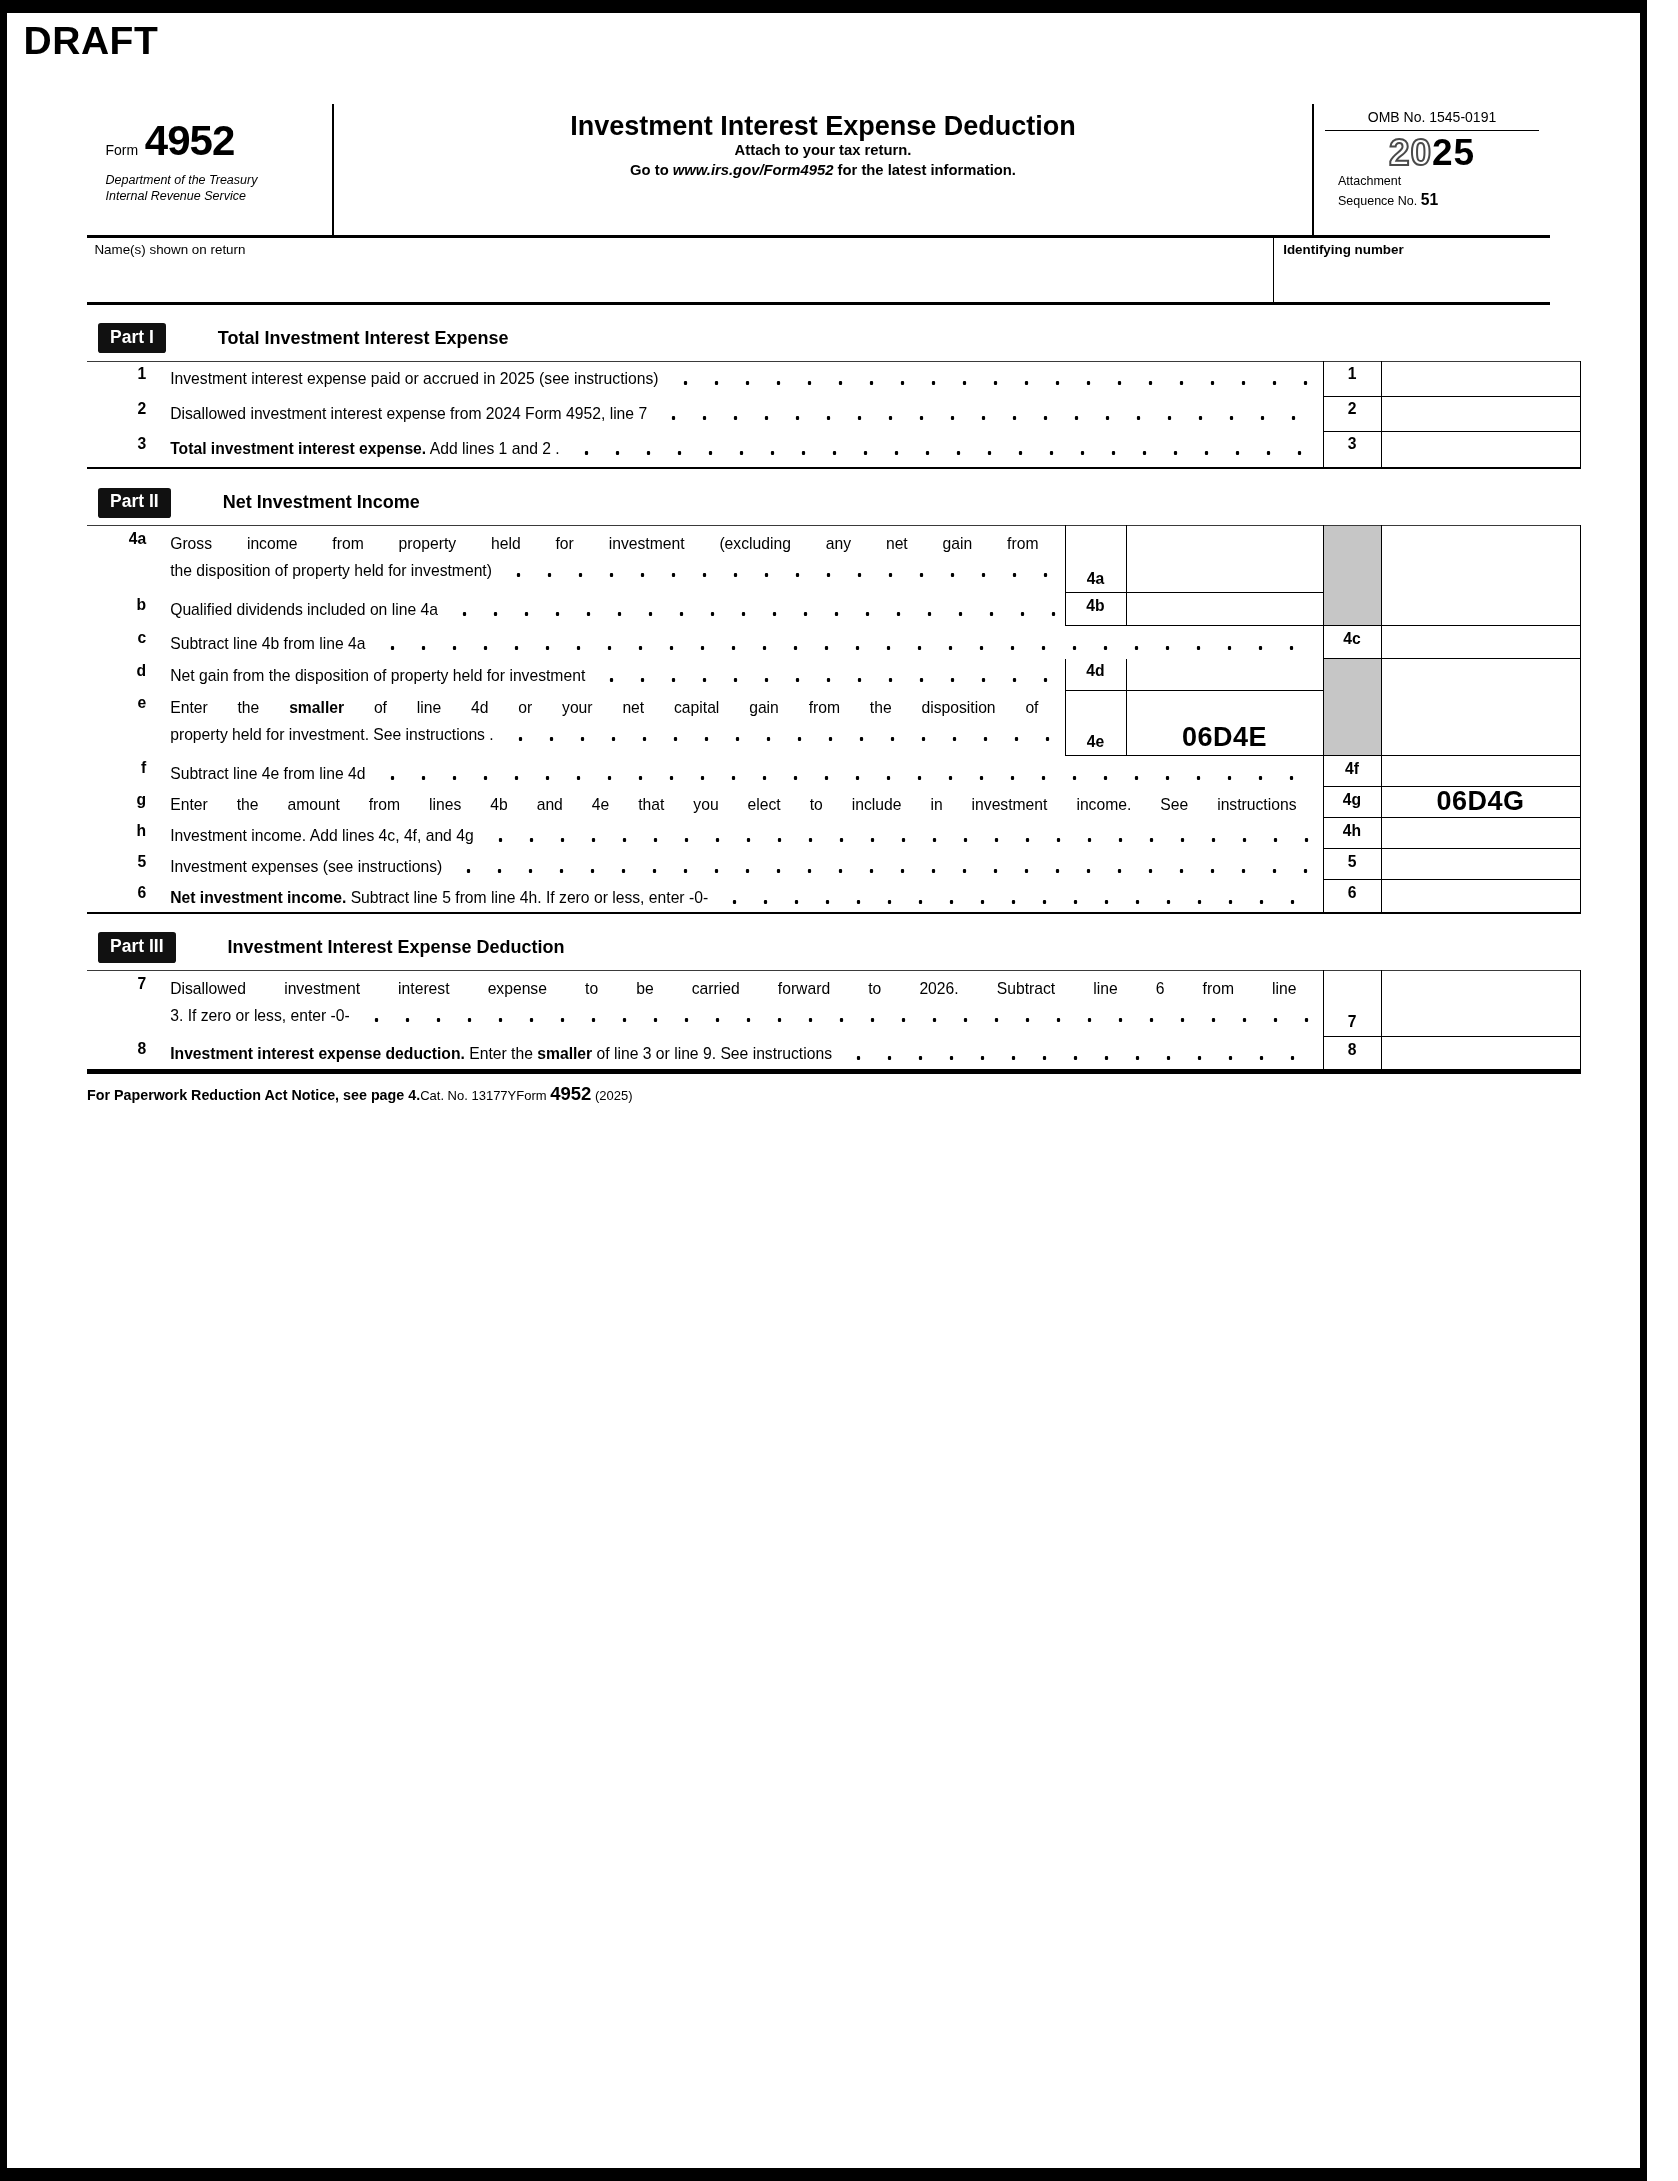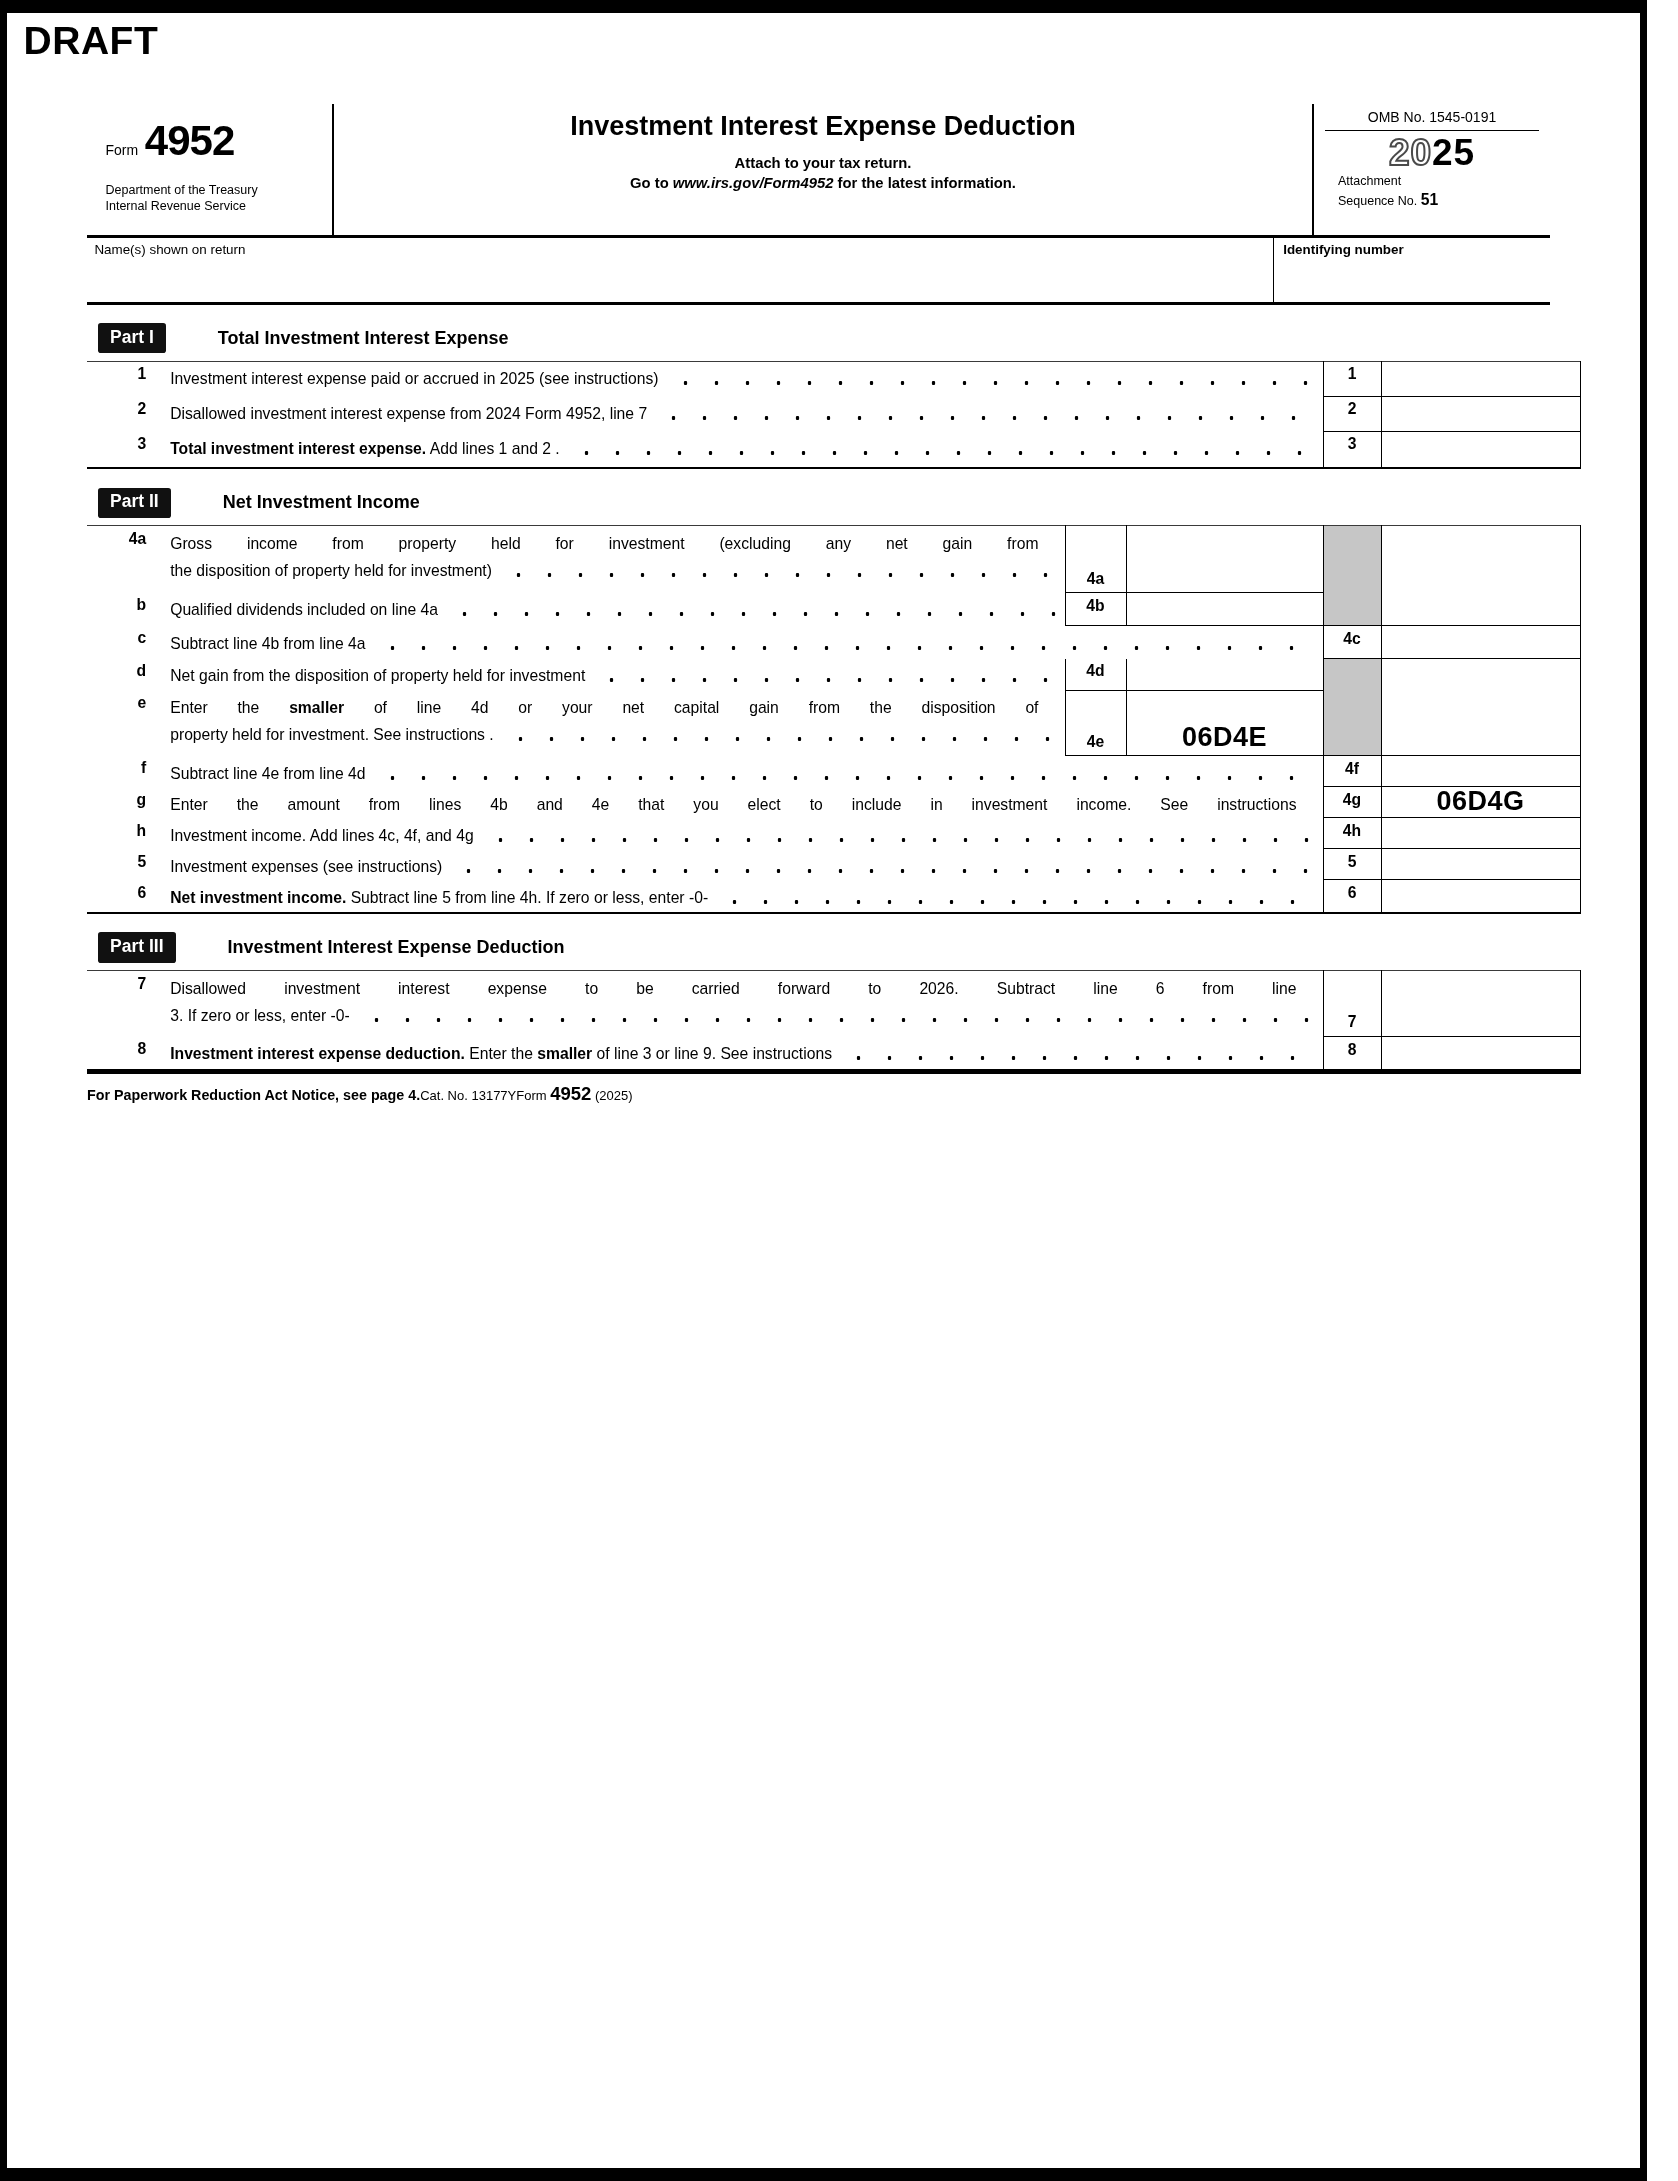--- a/index.html
+++ b/index.html
@@ -11,24 +11,24 @@
   }
   .draft { margin:5.5px 0 0 16.6px; font-size:39px; font-weight:bold; letter-spacing:0.5px; height:48px; line-height:44px; }
   .content { padding:0 90px 0 80px; }
 
   
   .header { margin-top:37px; display:flex; height:134px; border-bottom:3.2px solid #000; }
   .h-left { width:247px; border-right:2.3px solid #000; padding:13px 0 0 18.5px; }
   .form-no { display:flex; align-items:baseline; gap:6.5px; }
   .form-word { font-size:14px; }
   .form-num { font-size:42px; font-weight:bold; letter-spacing:-0.9px; }
-  .agency { margin-top:17px; font-size:12.5px; line-height:1.3; }
+  .agency { margin-top:7px; font-size:12.5px; line-height:1.3;font-style:italic; }
   .h-center { flex:1; text-align:center; padding-top:7.4px; }
   .h-title { font-size:27px; font-weight:bold; }
-  .h-attach { margin-top:13px; font-size:14.8px; font-weight:bold; }
+  .h-attach { margin-top:0; font-size:14.8px; font-weight:bold; }
   .h-goto { margin-top:4.6px; font-size:14.8px; font-weight:bold; }
   .h-goto .url { font-style:italic; }
   .h-right { width:238px; border-left:2.3px solid #000; padding:5.5px 11px 0 11px; }
   .omb { font-size:14px; text-align:center; padding-bottom:4.6px; border-bottom:1.4px solid #000; }
   .year { text-align:center; font-size:37px; font-weight:800; line-height:41px; margin-top:1.8px; letter-spacing:0.9px; }
   .yr-outline { color:#000000; -webkit-text-fill-color:#fff; -webkit-text-stroke:2px #4a4a4a; }
   .attachment { font-size:12.5px; line-height:1.25; padding-left:13px; margin-top:0.9px; }
   .seq-no { font-weight:bold; font-size:15.7px; }
 
   

